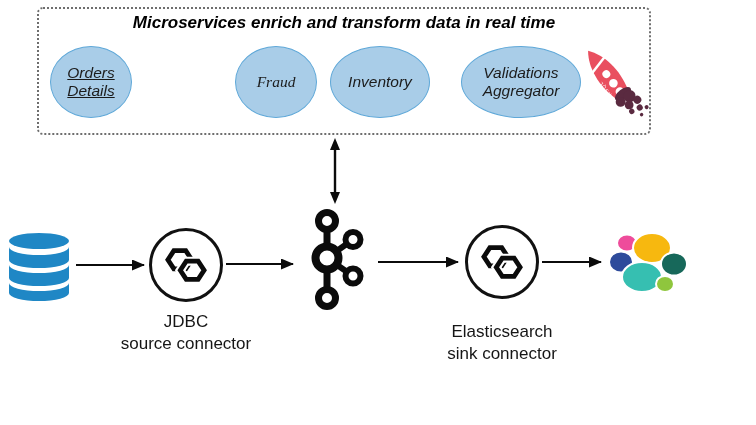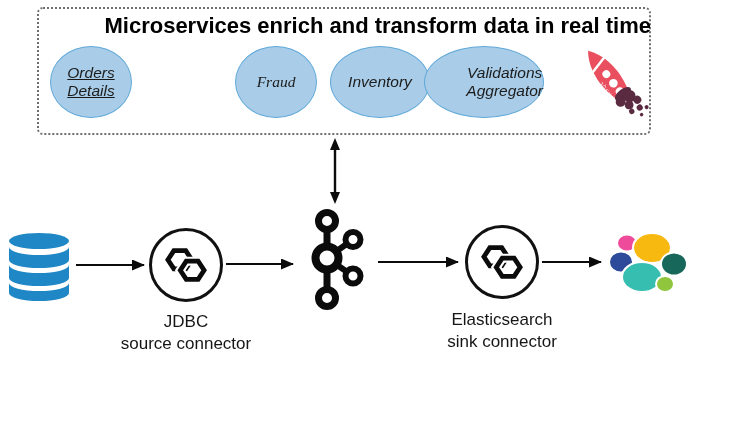--- a/index.html
+++ b/index.html
@@ -6,22 +6,22 @@
   .canvas{
     position:relative;width:756px;height:425px;background:#ffffff;overflow:hidden;
     font-family:"Liberation Sans",sans-serif;color:#1a1a1a;
   }
   .arrows-overlay{position:absolute;left:0;top:0;width:756px;height:425px;pointer-events:none;}
   .services-box{
     position:absolute;left:37px;top:7px;width:614px;height:128px;
     border:2px dotted #6e6e6e;border-radius:6px;background:#ffffff;box-sizing:border-box;
   }
   .services-title{
-    position:absolute;left:37px;top:13px;width:614px;text-align:right;
-    font-weight:bold;font-size:22px;color:#000;
+    position:absolute;left:37px;top:13px;width:614px;text-align:center;
+    font-weight:bold;font-size:17px;color:#000;font-style:italic;
   }
   .service-ellipse{
     position:absolute;top:46px;height:72px;border-radius:50%;
     background:#a9cde8;border:1px solid #5fa8d8;box-sizing:border-box;
     display:flex;align-items:center;justify-content:center;
   }
   .service-ellipse span{
     font-style:italic;font-size:15.5px;line-height:1.15;color:#1c1c1c;
     text-align:center;white-space:pre-line;
   }
@@ -63,21 +63,21 @@
   <div class="service-ellipse" style="left:50px;width:82px;text-decoration:underline;">
     <span>Orders
 Details</span>
   </div>
   <div class="service-ellipse" style="left:235px;width:82px;font-family:Liberation Serif, serif;">
     <span>Fraud</span>
   </div>
   <div class="service-ellipse" style="left:330px;width:100px;">
     <span>Inventory</span>
   </div>
-  <div class="service-ellipse" style="left:424px;width:120px;justify-content:flex-end;">
+  <div class="service-ellipse" style="left:461px;width:120px;">
     <span>Validations
 Aggregator</span>
   </div>
 
   <svg class="abs" style="left:570px;top:36px;" width="88" height="96" viewBox="0 0 92 100">
     <g transform="rotate(-38 46 50)">
       <path d="M46,6 C57,20 60,42 54,63 L38,63 C32,42 35,20 46,6 Z" fill="#e94f5f"></path>
       <line x1="34.5" y1="27" x2="58.5" y2="21" stroke="#ffffff" stroke-width="2.6"></line>
       <circle cx="46" cy="37" r="4.1" fill="#ffffff"></circle>
       <circle cx="46" cy="49" r="4.5" fill="#ffffff"></circle>
@@ -128,21 +128,21 @@
     <circle cx="47" cy="70" r="7.5" fill="#ffffff" stroke="#0b0b0b" stroke-width="6"></circle>
   </svg>
 
   <div class="connector-circle" style="left:465px;top:225px;">
     <svg width="46" height="40" viewBox="0 0 48 42">
       <polygon points="5,15.5 11.25,6 23.75,6 30,15.5 23.75,25 11.25,25" fill="none" stroke="#0b0b0b" stroke-width="5"></polygon>
       <polygon points="18,26.5 24.25,17 36.75,17 43,26.5 36.75,36 24.25,36" fill="none" stroke="#ffffff" stroke-width="9.5"></polygon>
       <polygon points="18,26.5 24.25,17 36.75,17 43,26.5 36.75,36 24.25,36" fill="none" stroke="#0b0b0b" stroke-width="5"></polygon>
     </svg>
   </div>
-  <div class="connector-label" style="left:402px;top:309px;">Elasticsearch
+  <div class="connector-label" style="left:402px;top:321px;">Elasticsearch
 sink connector</div>
 
   <svg class="abs" style="left:608px;top:231px;" width="82" height="64" viewBox="0 0 82 64">
     <g stroke="#ffffff" stroke-width="2">
       <ellipse cx="19" cy="12" rx="10" ry="8.5" fill="#ee4c9b"></ellipse>
       <ellipse cx="44" cy="17" rx="19" ry="15" fill="#f7b80f"></ellipse>
       <ellipse cx="13" cy="31" rx="12" ry="10.5" fill="#2e4b9b"></ellipse>
       <ellipse cx="66" cy="33" rx="13" ry="11.5" fill="#17685a"></ellipse>
       <ellipse cx="34" cy="46" rx="20" ry="15" fill="#36bfb1"></ellipse>
       <ellipse cx="57" cy="53" rx="9" ry="8" fill="#8fc63d"></ellipse>

